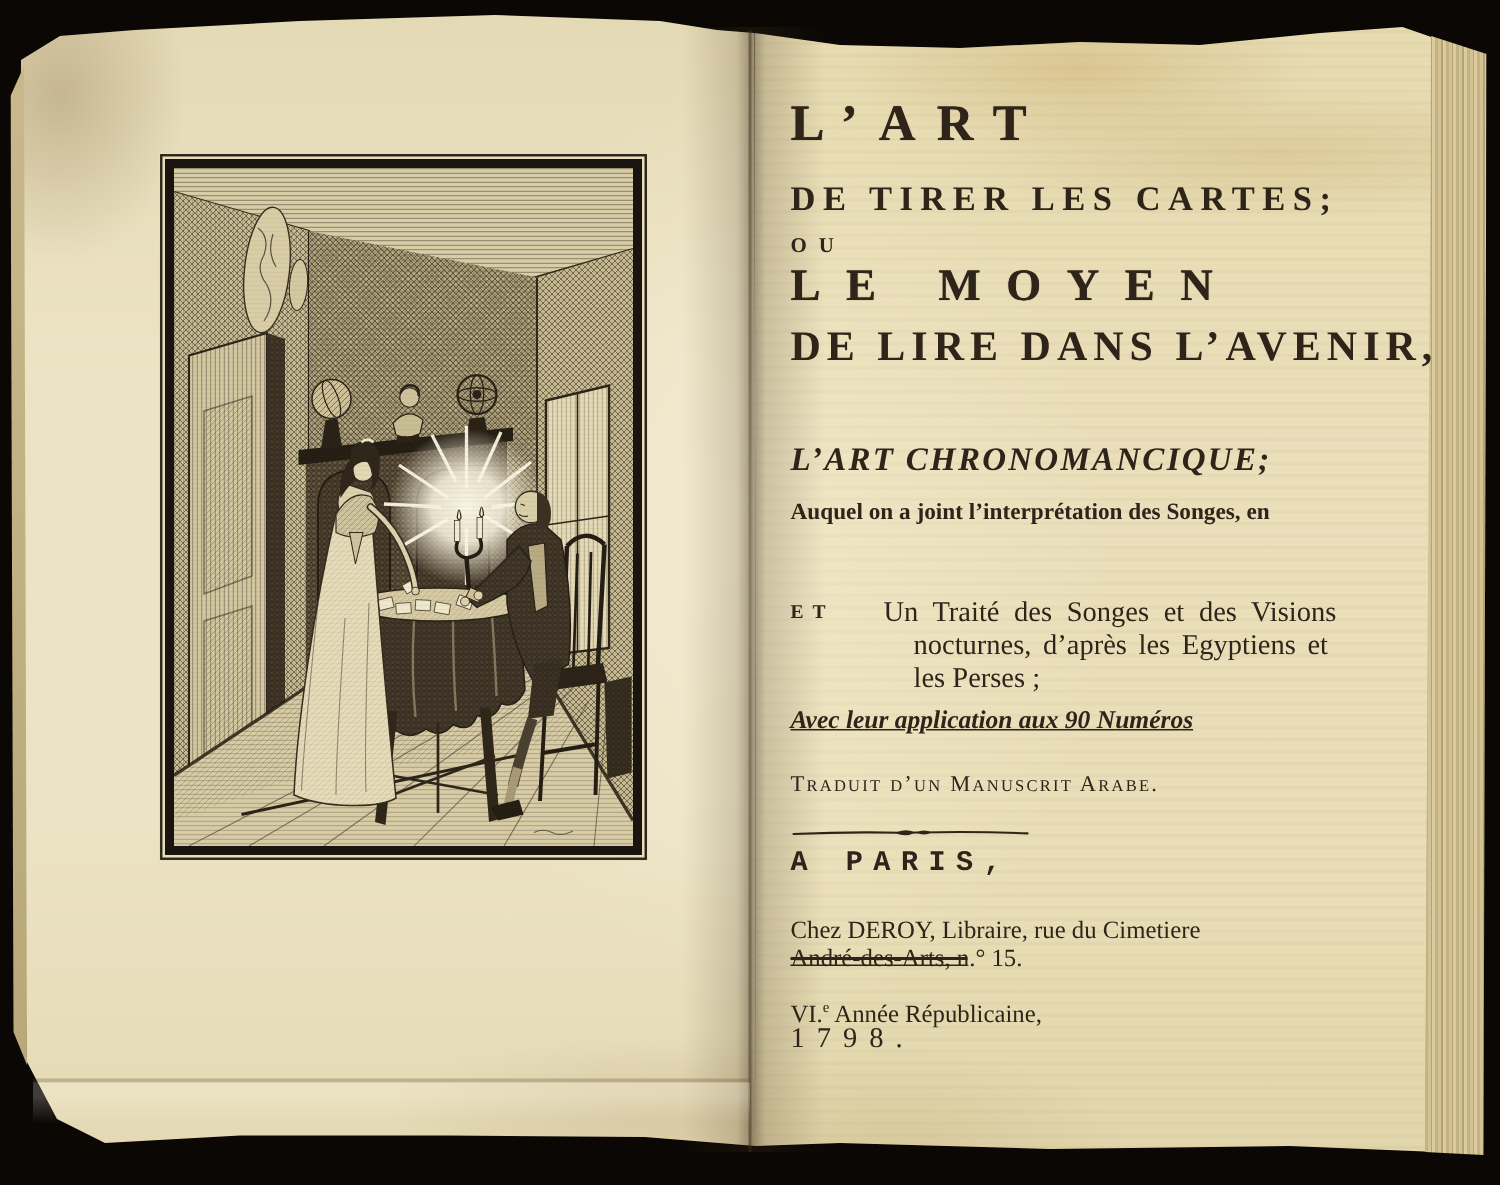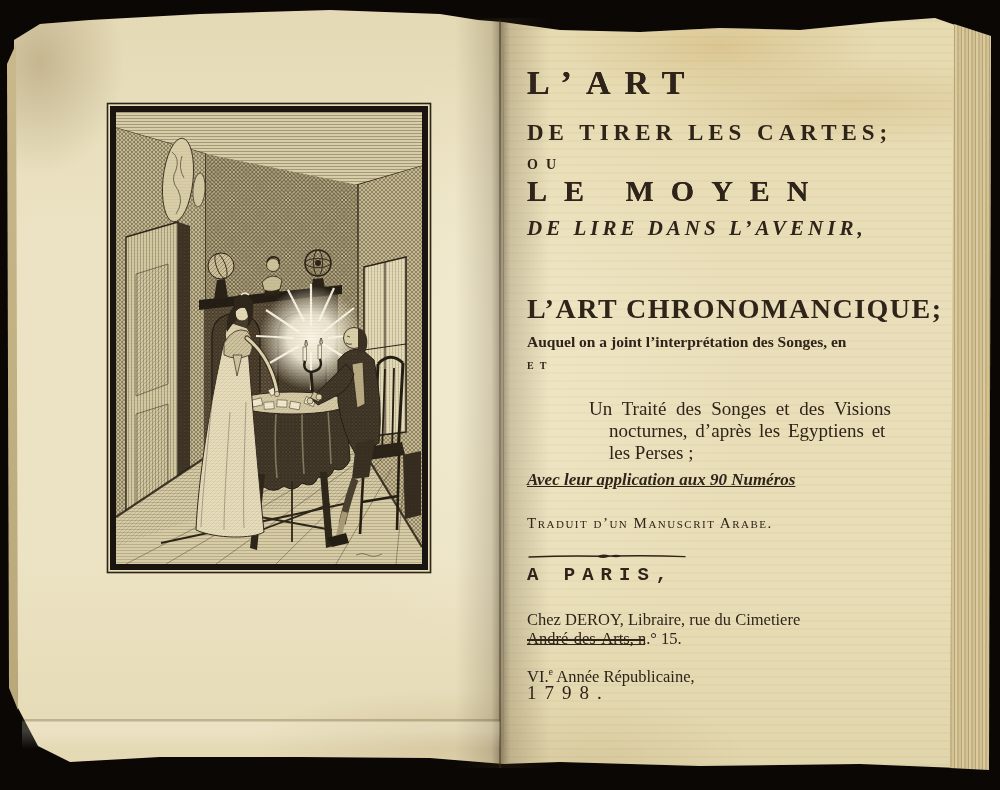--- a/index.html
+++ b/index.html
@@ -54,25 +54,25 @@
   .engraving{
     position:absolute;left:106px;top:102px;width:326px;height:472px;
   }
   
   .text-col{position:absolute;left:527px;top:0;width:440px;height:790px;color:#2e241a;}
   .tblock{position:absolute;left:0;width:100%;text-align:left;white-space:nowrap;}
   .b-main   {top:64px; font-size:34px;font-weight:bold;letter-spacing:14px;text-shadow:0 0 .5px #2e241a;}
   .b-sub1   {top:120px;font-size:23px;font-weight:bold;letter-spacing:5px;}
   .b-ou     {top:157px;font-size:14px;font-weight:bold;letter-spacing:8px;}
   .b-moyen  {top:174px;font-size:30px;font-weight:bold;letter-spacing:17px;text-shadow:0 0 .5px #2e241a;}
-  .b-avenir {top:216px;font-size:21px;font-weight:bold;letter-spacing:4px;font-style:italic;}
+  .b-avenir {top:216px;font-size:28px;font-weight:bold;letter-spacing:4px;}
   .b-byline {top:250px;font-size:15.5px;line-height:18px;}
-  .b-chrono {top:293px;font-size:28px;font-weight:bold;letter-spacing:1.5px;}
+  .b-chrono {top:293px;font-size:22px;font-weight:bold;letter-spacing:1.5px;font-style:italic;}
   .b-note1  {top:333px;font-size:15.5px;font-weight:bold;line-height:18.5px;}
-  .b-et     {top:360px;font-size:10px;font-weight:bold;letter-spacing:6px;}
+  .b-et     {top:400px;font-size:13px;font-weight:bold;letter-spacing:6px;}
   .b-traite {top:398px;font-size:19px;line-height:22px;text-align:left;padding-left:62px;}
   .b-traite .l1{word-spacing:5px;}
   .b-traite .l2{padding-left:20px;word-spacing:3px;}
   .b-traite .l3{padding-left:20px;}
   .b-app    {top:469px;font-size:17px;font-style:italic;font-weight:bold;line-height:21px;text-decoration:underline;}
   .b-trad   {top:515px;font-size:15px;font-variant:small-caps;letter-spacing:1.5px;}
   .b-orn    {top:548px;}
   .b-paris  {top:564px;font-size:19px;font-weight:bold;letter-spacing:7px;font-family:Liberation Mono, monospace;}
   .b-pub    {top:610px;font-size:16.5px;line-height:19px;}
   .b-rule2  {top:631px;}

